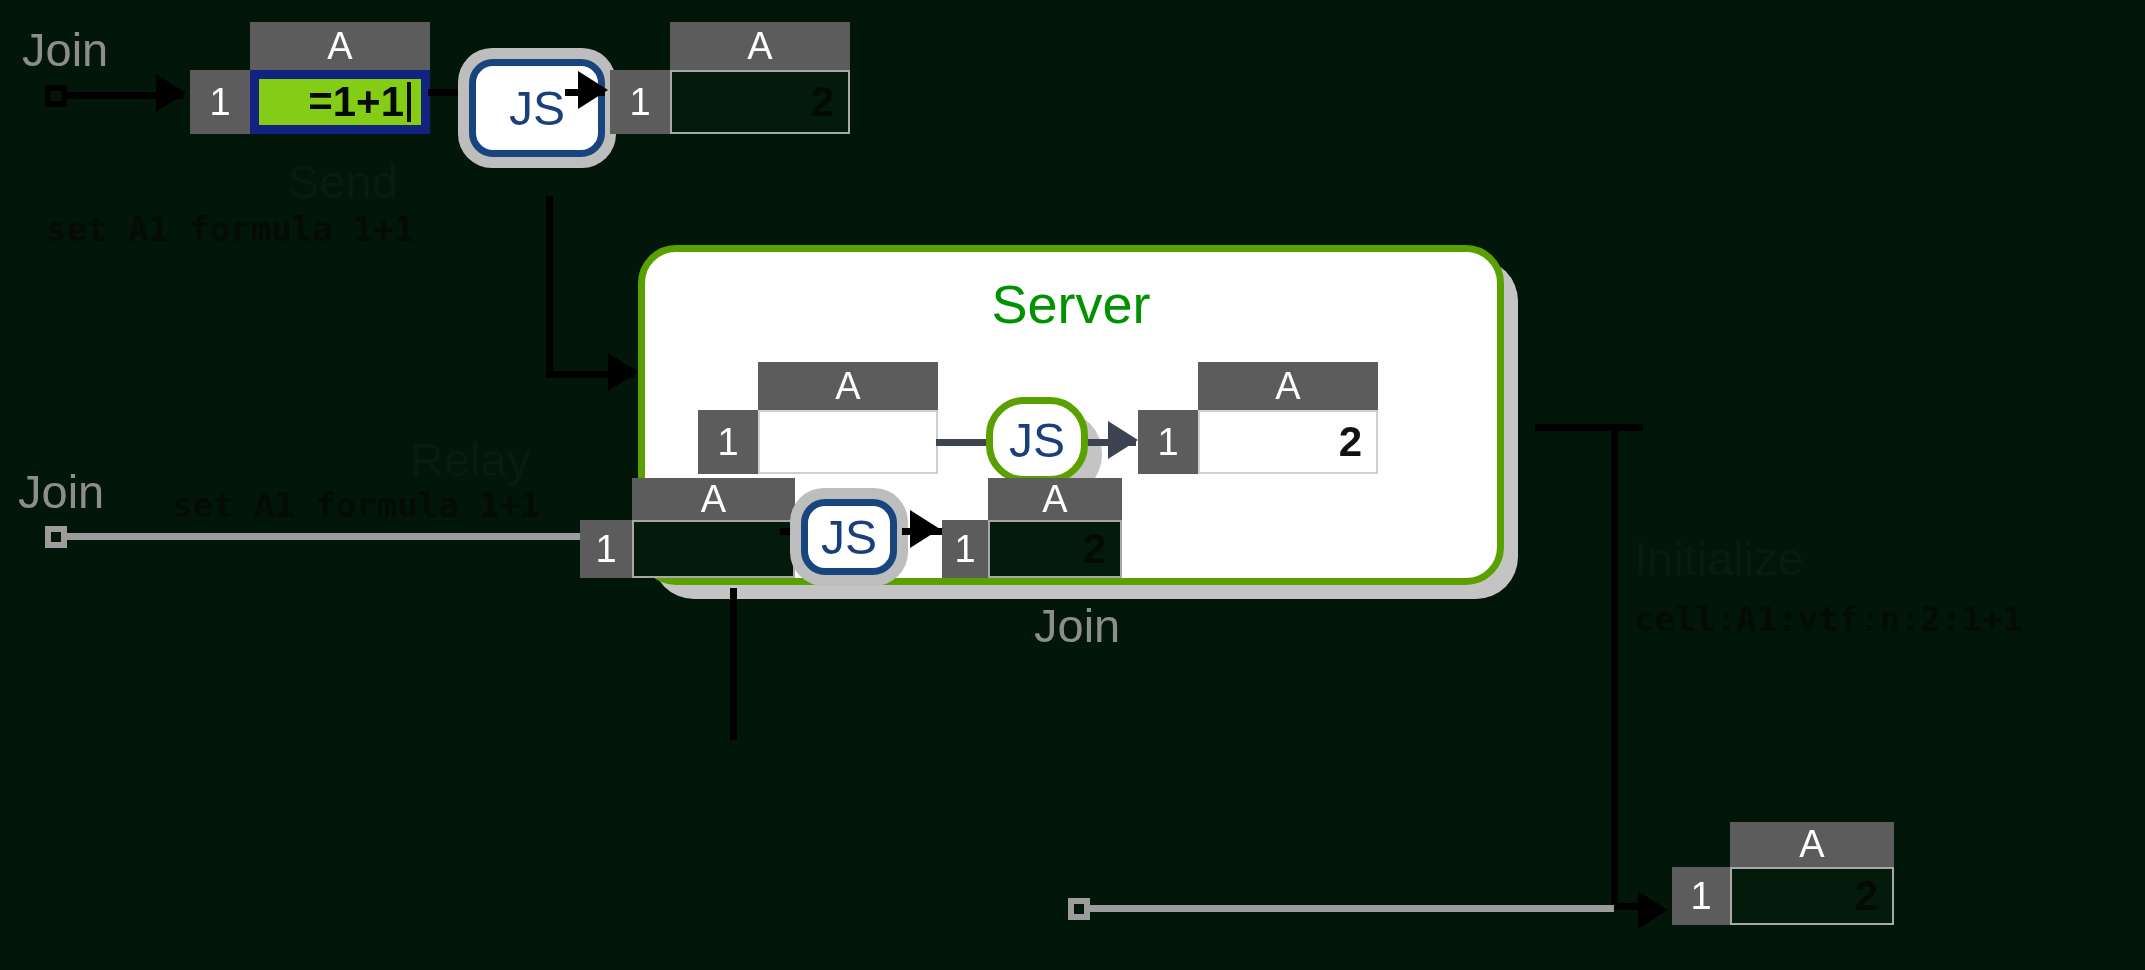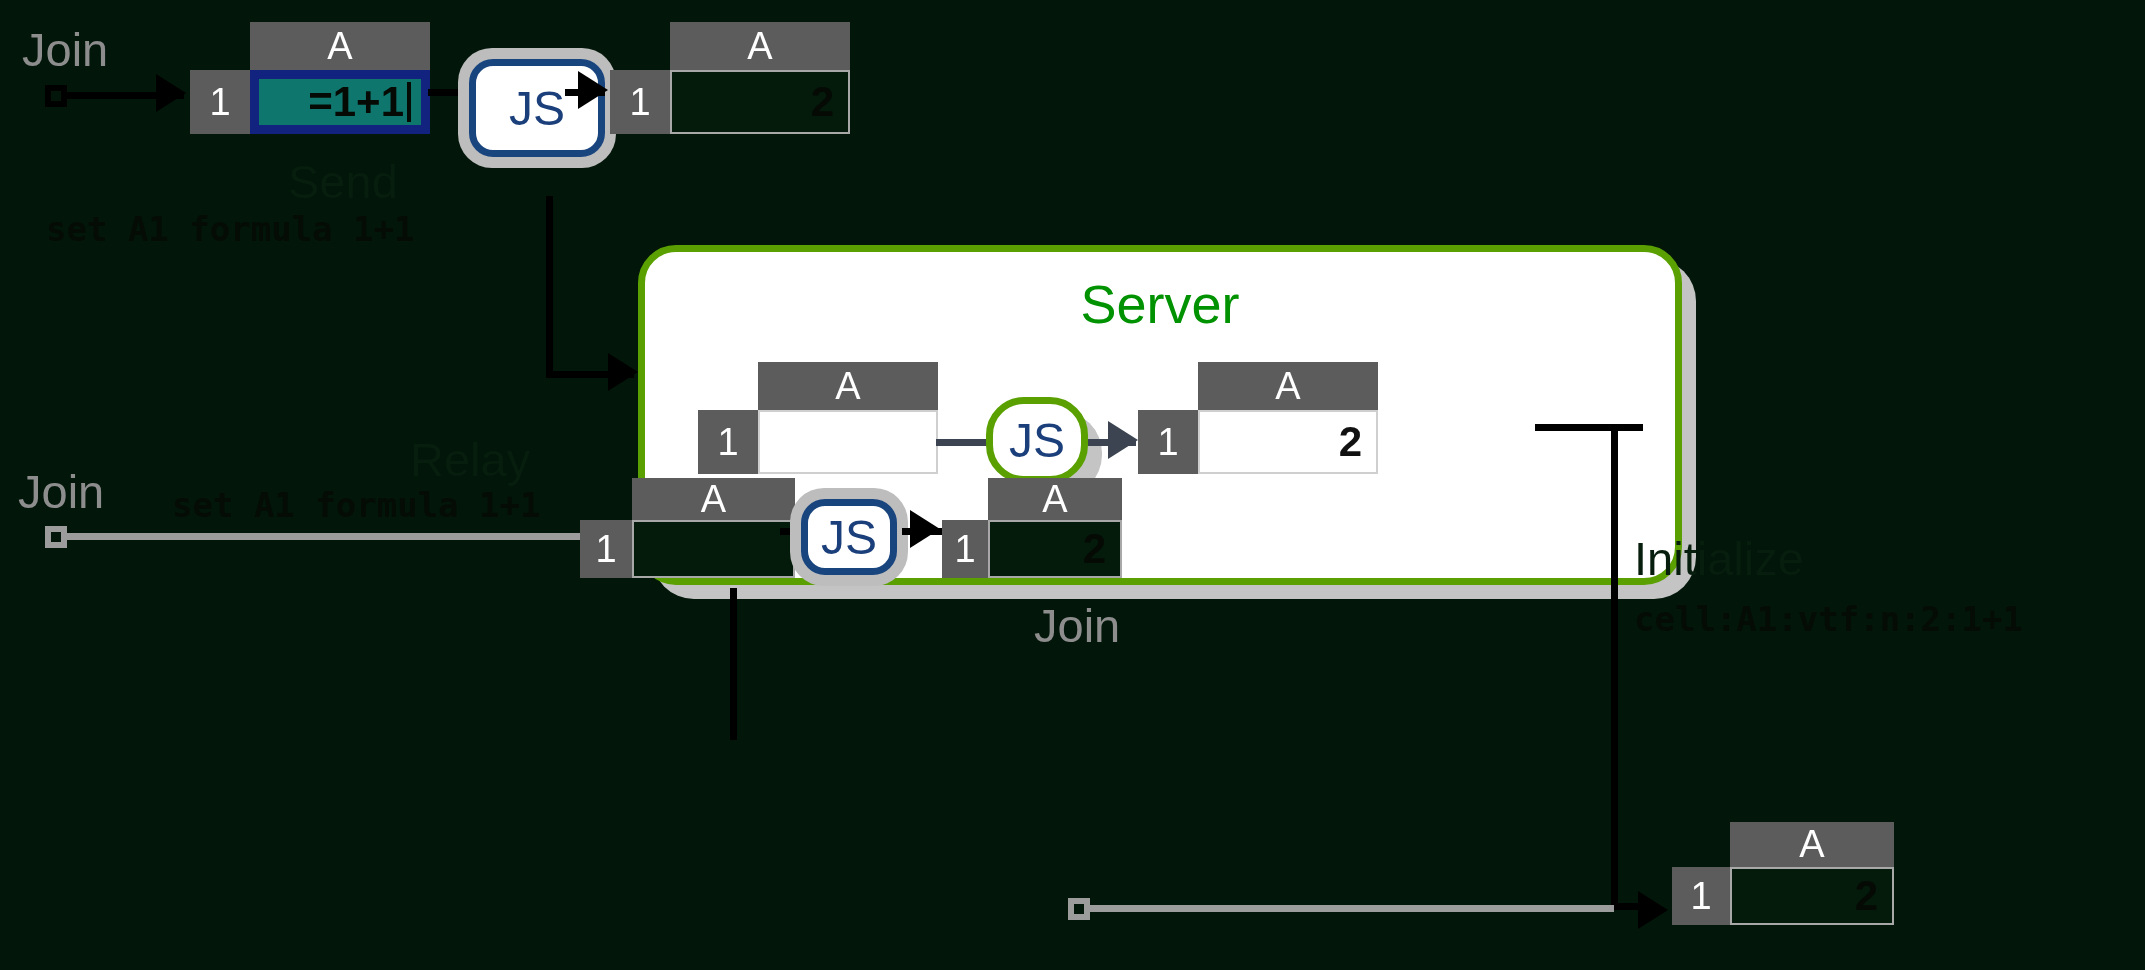--- a/index.html
+++ b/index.html
@@ -93,21 +93,21 @@
     color:#050a05;
   }
   
   .sheet.light .cell{
     background:#ffffff;
     border:2px solid #cfcfcf;
     color:#111111;
   }
   .sheet .cell.selected{
     border:9px solid #11237e;
-    background:#0f766e;
+    background:#84cc16;
     padding-right:10px;
   }
   .cursor-bar{
     display:inline-block;
     width:4px;height:40px;
     background:#050a05;
     margin-left:3px;
     vertical-align:middle;
   }
 
@@ -213,21 +213,21 @@
     <div class="cell" style="left:60px;top:48px;width:180px;height:64px;">2</div>
   </div>
 
   <div class="lbl-step" style="left:288px;top:158px;">Send</div>
   <div class="lbl-msg" style="left:46px;top:212px;">set A1 formula 1+1</div>
 
   <div class="ln-v" style="left:546px;top:196px;height:182px;"></div>
   <div class="ln-h" style="left:546px;top:371px;width:88px;"></div>
   <div class="arrow-r" style="left:608px;top:353px;"></div>
 
-  <div id="server-panel" style="left:638px;top:245px;width:1044px;height:340px;">
+  <div id="server-panel" style="left:638px;top:245px;width:866px;height:340px;">
     <div class="shadow"></div>
     <div class="face"></div>
 
     <div id="server-title">Server</div>
 
     <div class="sheet light" style="left:60px;top:117px;width:240px;height:112px;">
       <div class="colhdr" style="left:60px;top:0;width:180px;height:48px;">A</div>
       <div class="rowhdr" style="left:0;top:48px;width:60px;height:64px;">1</div>
       <div class="cell" style="left:60px;top:48px;width:180px;height:64px;"></div>
     </div>

